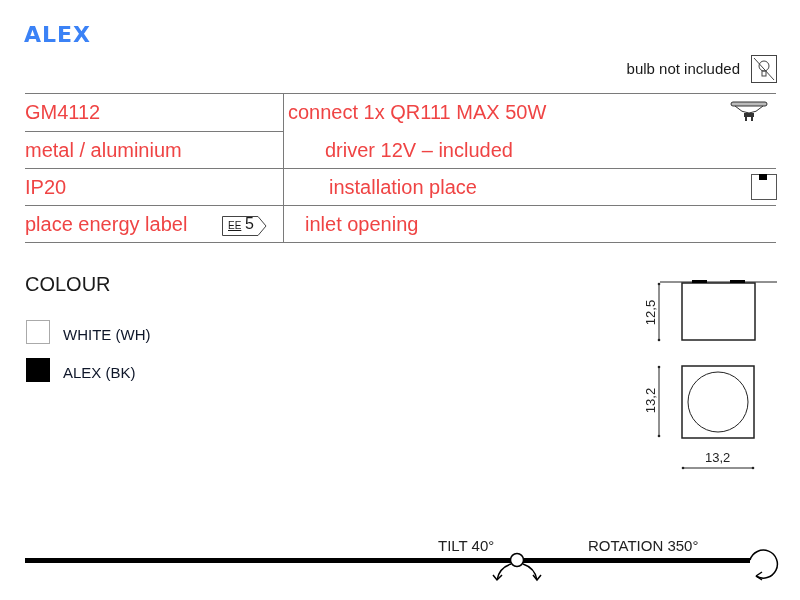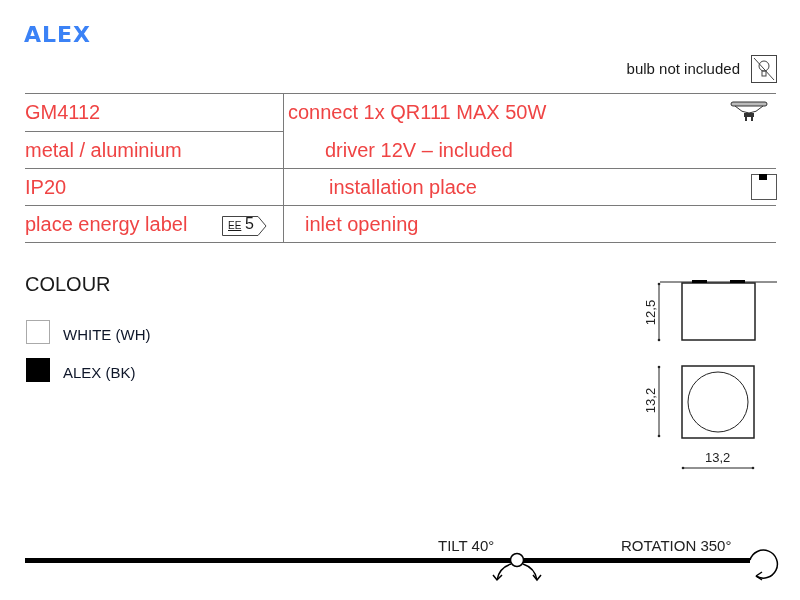--- a/index.html
+++ b/index.html
@@ -91,21 +91,21 @@
     <circle cx="39" cy="176" r="1.3" fill="#222"></circle>
   <line x1="63" y1="208" x2="133" y2="208" stroke="#222" stroke-width="1"></line>
   <circle cx="63" cy="208" r="1.3" fill="#222"></circle>
     <circle cx="133" cy="208" r="1.3" fill="#222"></circle>
 </svg>
 <div class="dim rot" style="left:638px; top:305px;">12,5</div>
 <div class="dim rot" style="left:638px; top:393px;">13,2</div>
 <div class="dim" style="left:705px; top:450px;">13,2</div>
 
 <div class="bottom-label" style="left:438px;">TILT 40°</div>
-<div class="bottom-label" style="left:621px;">ROTATION 350°</div>
+<div class="bottom-label" style="left:588px;">ROTATION 350°</div>
 <svg class="abs" style="left:0; top:540px;" width="800" height="60" viewBox="0 0 800 60">
   <rect x="25" y="18" width="725" height="5" fill="#000"></rect>
   <circle cx="517" cy="20" r="6.5" fill="#fff" stroke="#000" stroke-width="1.5"></circle>
   <path d="M511 24 Q499 28 497 40" fill="none" stroke="#000" stroke-width="1.5"></path>
   <path d="M493 35 L497 40 L502 35" fill="none" stroke="#000" stroke-width="1.5"></path>
   <path d="M523 24 Q535 28 537 40" fill="none" stroke="#000" stroke-width="1.5"></path>
   <path d="M533 35 L537 40 L541 35" fill="none" stroke="#000" stroke-width="1.5"></path>
   <path d="M750 20 A14 14 0 1 1 756 36" fill="none" stroke="#000" stroke-width="1.5"></path>
   <path d="M756 36 L762 32 M756 36 L762 40" fill="none" stroke="#000" stroke-width="1.5"></path>
 </svg>

